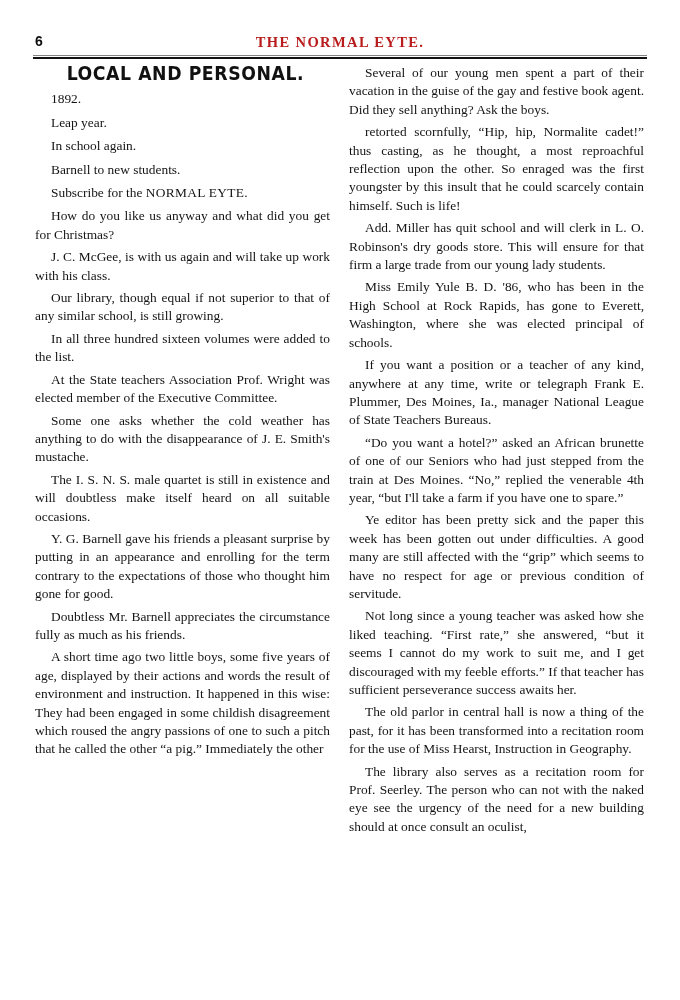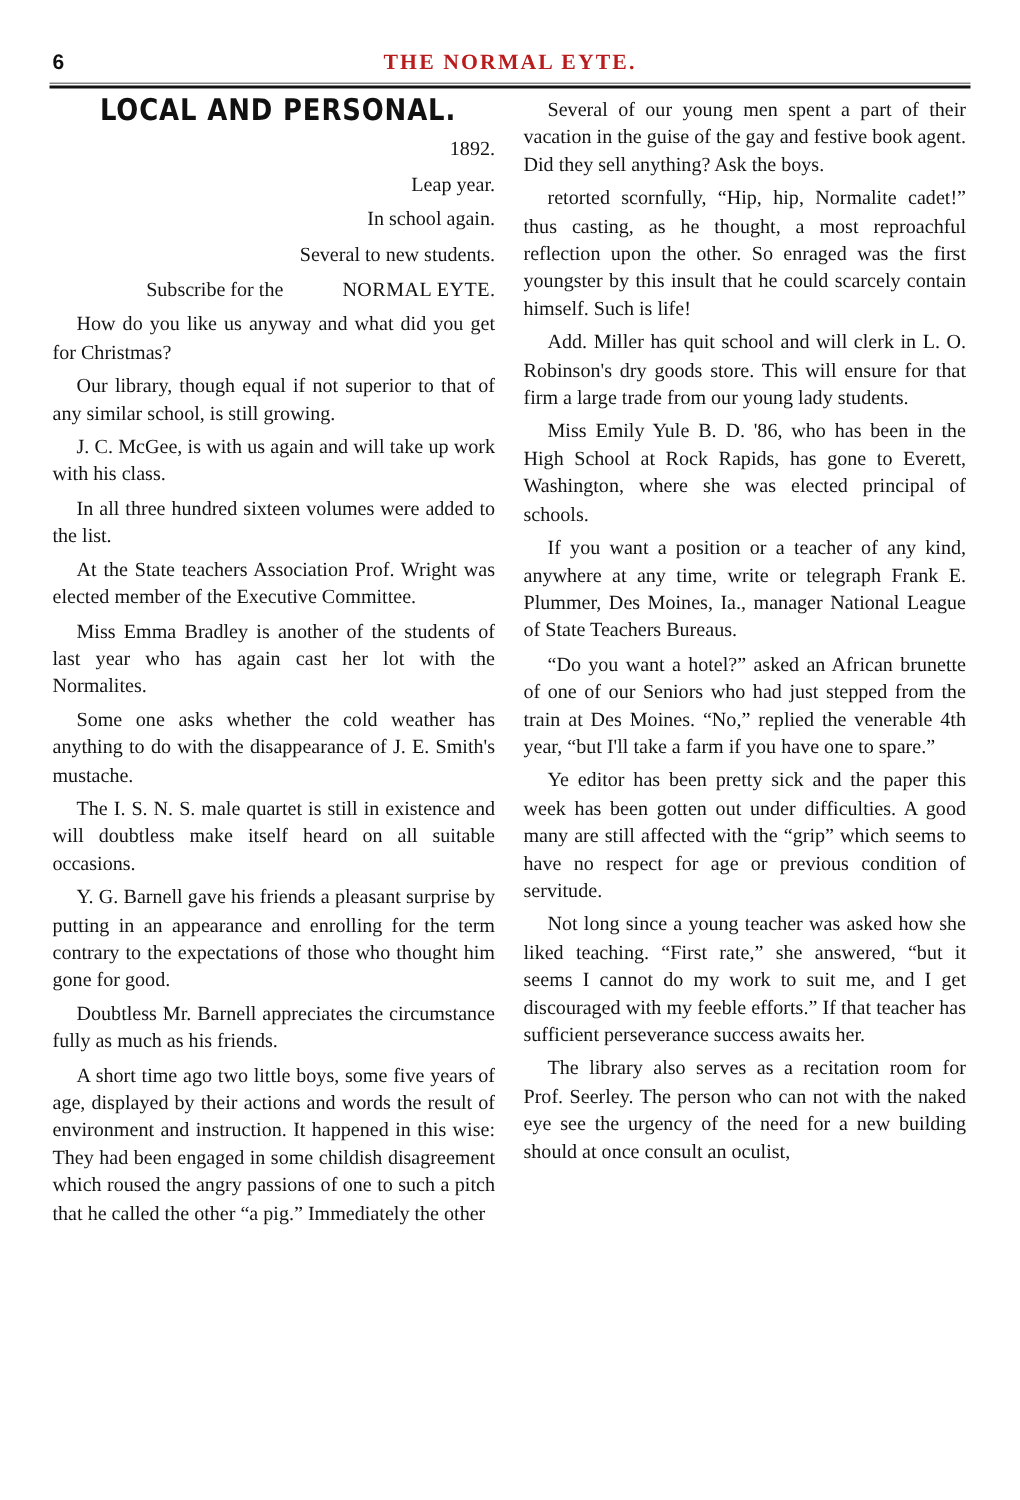--- a/index.html
+++ b/index.html
@@ -108,28 +108,27 @@
     white-space: nowrap;
   }
 
   p.item {
     margin: 0 0 4px 0;
     text-indent: 16px;
     text-align: justify;
   }
   
   p.item.short {
-    text-align: right;
+    text-align: left;
     margin-bottom: 5px;
   }
 
   .smallcaps {
     font-variant: small-caps;
     letter-spacing: 0.3px;
-    margin-left: 36px;
   }
 
   
   .col p, .section-title, .head-title, .folio {
     text-rendering: optimizeLegibility;
   }
 </style>
 </head>
 <body>
 
@@ -145,44 +144,44 @@
     <div class="rule-thick"></div>
   </div>
 
   <div class="columns">
     <div class="col col-left">
       <h2 class="section-title">LOCAL AND PERSONAL.</h2>
       <div id="left-items">
           <p class="item short">1892.</p>
           <p class="item short">Leap year.</p>
           <p class="item short">In school again.</p>
-          <p class="item short">Several to new students.</p>
+          <p class="item short">Barnell to new students.</p>
           <p class="item short">Subscribe for the <span class="smallcaps">NORMAL EYTE</span>.</p>
           <p class="item">How do you like us anyway and what did you get for Christmas?</p>
+          <p class="item">J. C. McGee, is with us again and will take up work with his class.</p>
           <p class="item">Our library, though equal if not superior to that of any similar school, is still growing.</p>
-          <p class="item">J. C. McGee, is with us again and will take up work with his class.</p>
           <p class="item">In all three hundred sixteen volumes were added to the list.</p>
           <p class="item">At the State teachers Association Prof. Wright was elected member of the Executive Committee.</p>
-          <p class="item">Miss Emma Bradley is another of the students of last year who has again cast her lot with the Normalites.</p>
           <p class="item">Some one asks whether the cold weather has anything to do with the disappearance of J. E. Smith's mustache.</p>
           <p class="item">The I. S. N. S. male quartet is still in existence and will doubtless make itself heard on all suitable occasions.</p>
           <p class="item">Y. G. Barnell gave his friends a pleasant surprise by putting in an appearance and enrolling for the term contrary to the expectations of those who thought him gone for good.</p>
           <p class="item">Doubtless Mr. Barnell appreciates the circumstance fully as much as his friends.</p>
           <p class="item">A short time ago two little boys, some five years of age, displayed by their actions and words the result of environment and instruction. It happened in this wise: They had been engaged in some childish disagreement which roused the angry passions of one to such a pitch that he called the other “a pig.” Immediately the other</p>
         </div>
     </div>
 
     <div class="col col-right">
       <div id="right-items">
           <p class="item">Several of our young men spent a part of their vacation in the guise of the gay and festive book agent. Did they sell anything? Ask the boys.</p>
           <p class="item">retorted scornfully, “Hip, hip, Normalite cadet!” thus casting, as he thought, a most reproachful reflection upon the other. So enraged was the first youngster by this insult that he could scarcely contain himself. Such is life!</p>
           <p class="item">Add. Miller has quit school and will clerk in L. O. Robinson's dry goods store. This will ensure for that firm a large trade from our young lady students.</p>
           <p class="item">Miss Emily Yule B. D. '86, who has been in the High School at Rock Rapids, has gone to Everett, Washington, where she was elected principal of schools.</p>
           <p class="item">If you want a position or a teacher of any kind, anywhere at any time, write or telegraph Frank E. Plummer, Des Moines, Ia., manager National League of State Teachers Bureaus.</p>
           <p class="item">“Do you want a hotel?” asked an African brunette of one of our Seniors who had just stepped from the train at Des Moines. “No,” replied the venerable 4th year, “but I'll take a farm if you have one to spare.”</p>
           <p class="item">Ye editor has been pretty sick and the paper this week has been gotten out under difficulties. A good many are still affected with the “grip” which seems to have no respect for age or previous condition of servitude.</p>
           <p class="item">Not long since a young teacher was asked how she liked teaching. “First rate,” she answered, “but it seems I cannot do my work to suit me, and I get discouraged with my feeble efforts.” If that teacher has sufficient perseverance success awaits her.</p>
+          <p class="item">The old parlor in central hall is now a thing of the past, for it has been transformed into a recitation room for the use of Miss Hearst, Instruction in Geography.</p>
           <p class="item">The library also serves as a recitation room for Prof. Seerley. The person who can not with the naked eye see the urgency of the need for a new building should at once consult an oculist,</p>
         </div>
     </div>
   </div>
 
 </div>
 
 </body></html>

